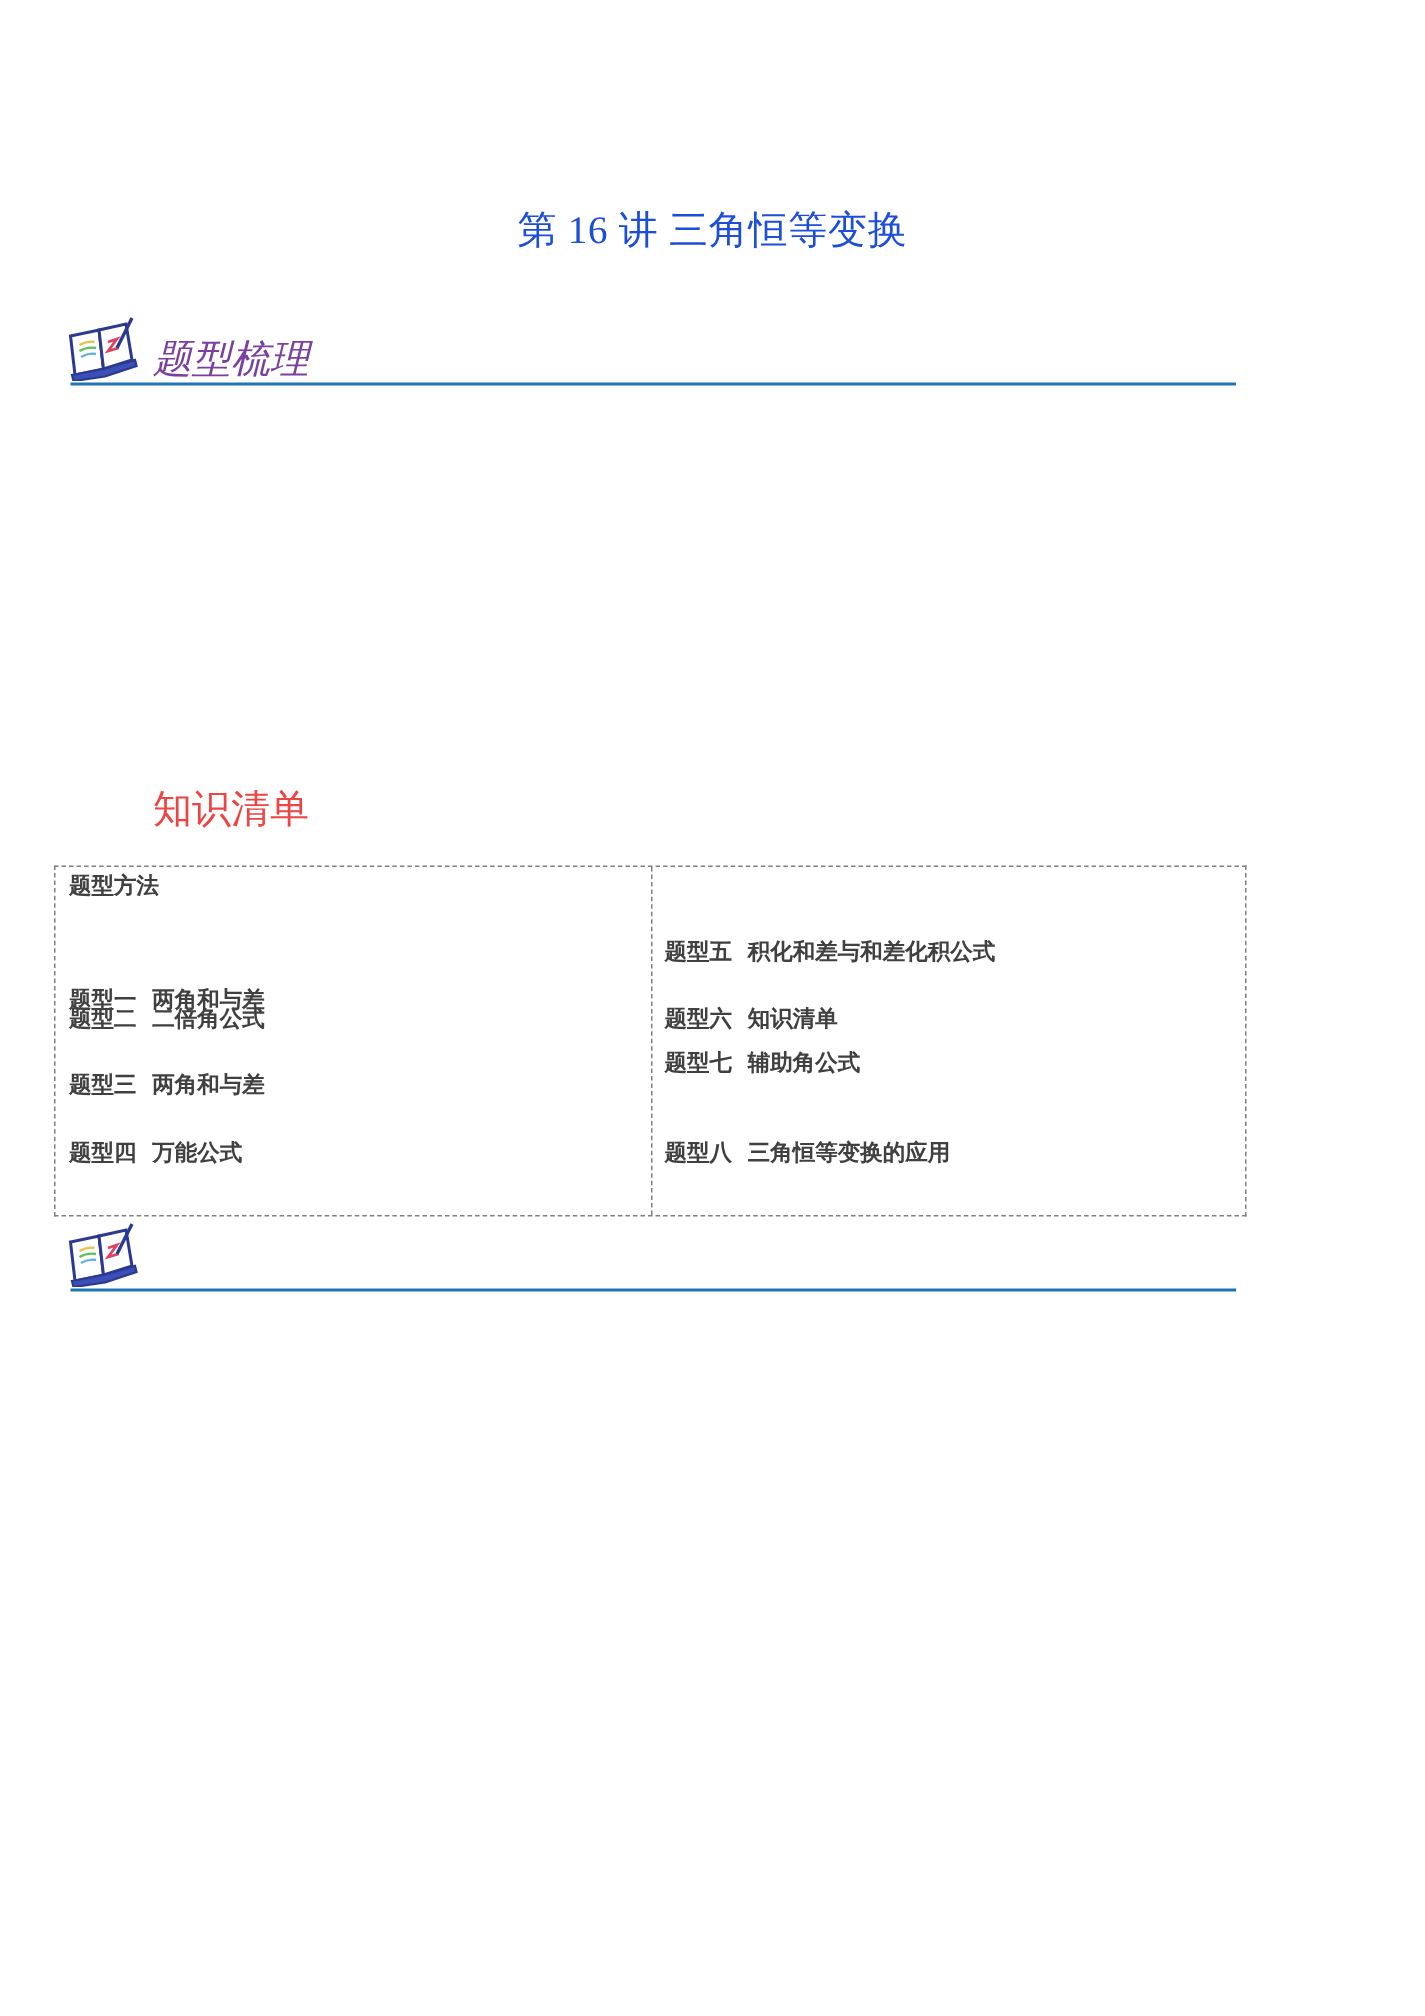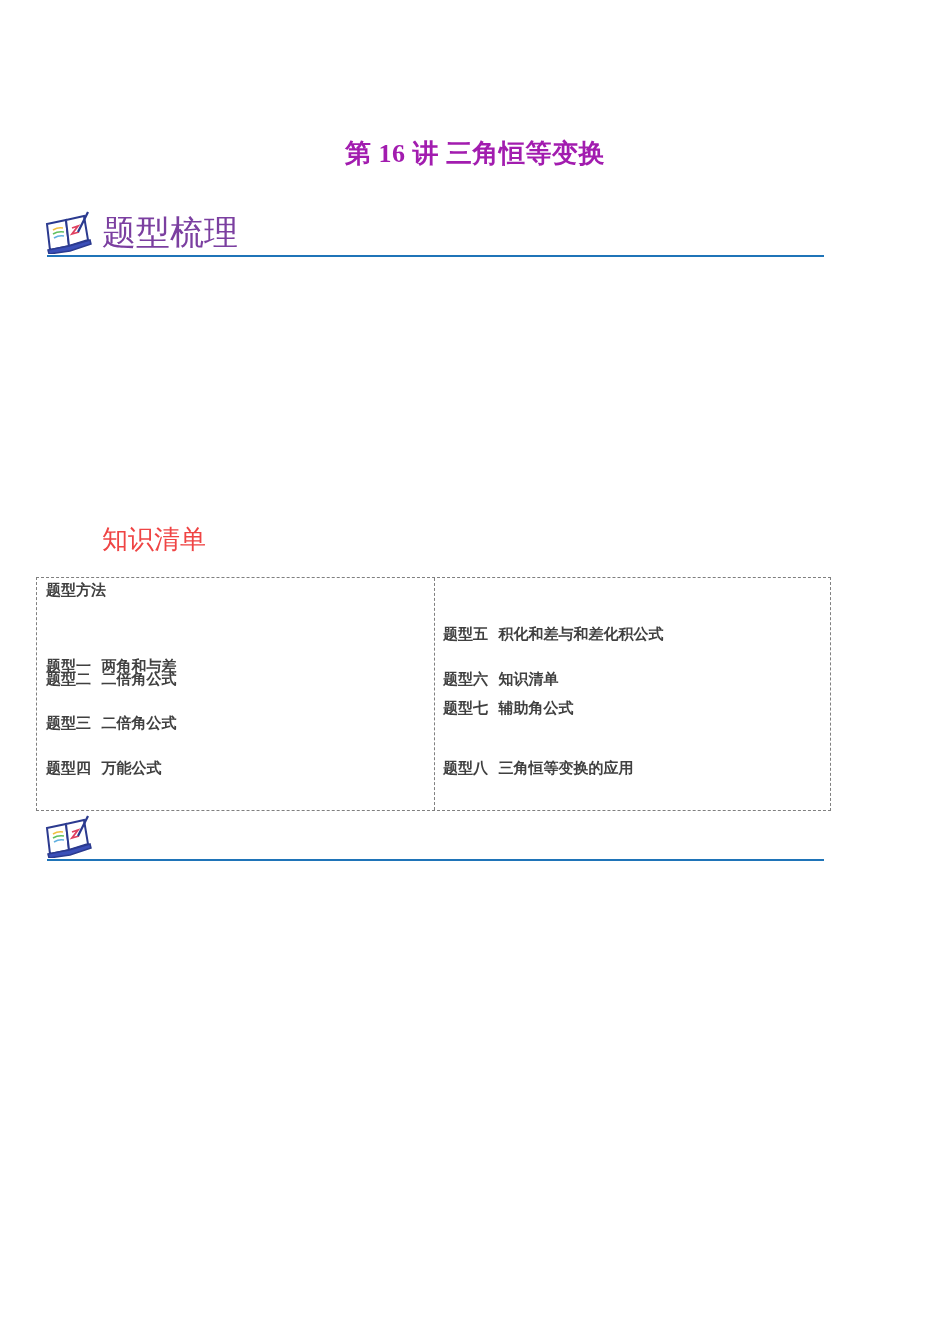--- a/index.html
+++ b/index.html
@@ -1,20 +1,20 @@
 <!DOCTYPE html>
 <html><head>
 <meta charset="utf-8">
 <style>
   html, body { margin:0; padding:0; background:#ffffff; }
   body { width:950px; height:1344px; position:relative; overflow:hidden; font-family:"DejaVu Sans", sans-serif; }
-  .title { position:absolute; left:0; top:136px; width:950px; text-align:center; font-family:"Liberation Serif","DejaVu Serif", serif; font-weight:bold; font-size:26px; color:#a21caf; letter-spacing:0.5px; }
+  .title { position:absolute; left:0; top:136px; width:950px; text-align:center; font-family:"Liberation Serif","DejaVu Serif", serif; font-weight:normal; font-size:26px; color:#1d4ed8; letter-spacing:0.5px; }
   .section-head { position:absolute; left:44px; width:780px; height:50px; }
   .section-head .book { position:absolute; left:0; top:0; width:50px; height:44px; }
-  .section-head .label { position:absolute; left:58px; top:0; font-family:"DejaVu Serif", serif; font-size:34px; color:#7b3fa0; }
+  .section-head .label { position:absolute; left:58px; top:12px; font-family:"DejaVu Serif", serif; font-size:26px; color:#7b3fa0;font-style:italic; }
   .section-head .rule { position:absolute; left:3px; top:45px; width:777px; height:2px; background:#1f74b8; }
   .kb-title { position:absolute; left:102px; top:522px; font-family:"DejaVu Serif", serif; font-size:26px; color:#ef4444; }
   .grid { position:absolute; left:36px; top:577px; width:795px; height:234px; border:1.5px dashed #808080; box-sizing:border-box; }
   .grid .divider { position:absolute; left:397px; top:0; bottom:0; border-left:1.5px dashed #808080; }
   .item { position:absolute; font-size:15px; font-weight:bold; color:#404040; white-space:pre; cursor:pointer; }
 </style>
 </head>
 <body>
 
 <div class="title">第 16 讲  三角恒等变换</div>
@@ -34,21 +34,21 @@
   <div class="rule"></div>
 </div>
 
 <div class="kb-title">知识清单</div>
 
 <div class="grid">
   <div class="divider"></div>
   <span class="item" style="left:9px; top:3px;">题型方法</span>
   <span class="item" style="left:9px; top:47px;margin-top:32px;">题型一  两角和与差</span>
   <span class="item" style="left:9px; top:92px;">题型二  二倍角公式</span>
-  <span class="item" style="left:9px; top:136px;">题型三  二倍角公式</span>
+  <span class="item" style="left:9px; top:136px;">题型三  两角和与差</span>
   <span class="item" style="left:9px; top:181px;">题型四  万能公式</span>
   <span class="item" style="left:406px; top:47px;">题型五  积化和差与和差化积公式</span>
   <span class="item" style="left:406px; top:92px;">题型六  知识清单</span>
   <span class="item" style="left:406px; top:121px;">题型七  辅助角公式</span>
   <span class="item" style="left:406px; top:181px;">题型八  三角恒等变换的应用</span>
 </div>
 
 <div class="section-head" style="top:814px;">
   <svg class="book" viewBox="0 0 50 44">
     <path d="M3 14 L22 10 L25 36 L6 40 Z" fill="#ffffff" stroke="#2b3a8f" stroke-width="2"></path>

